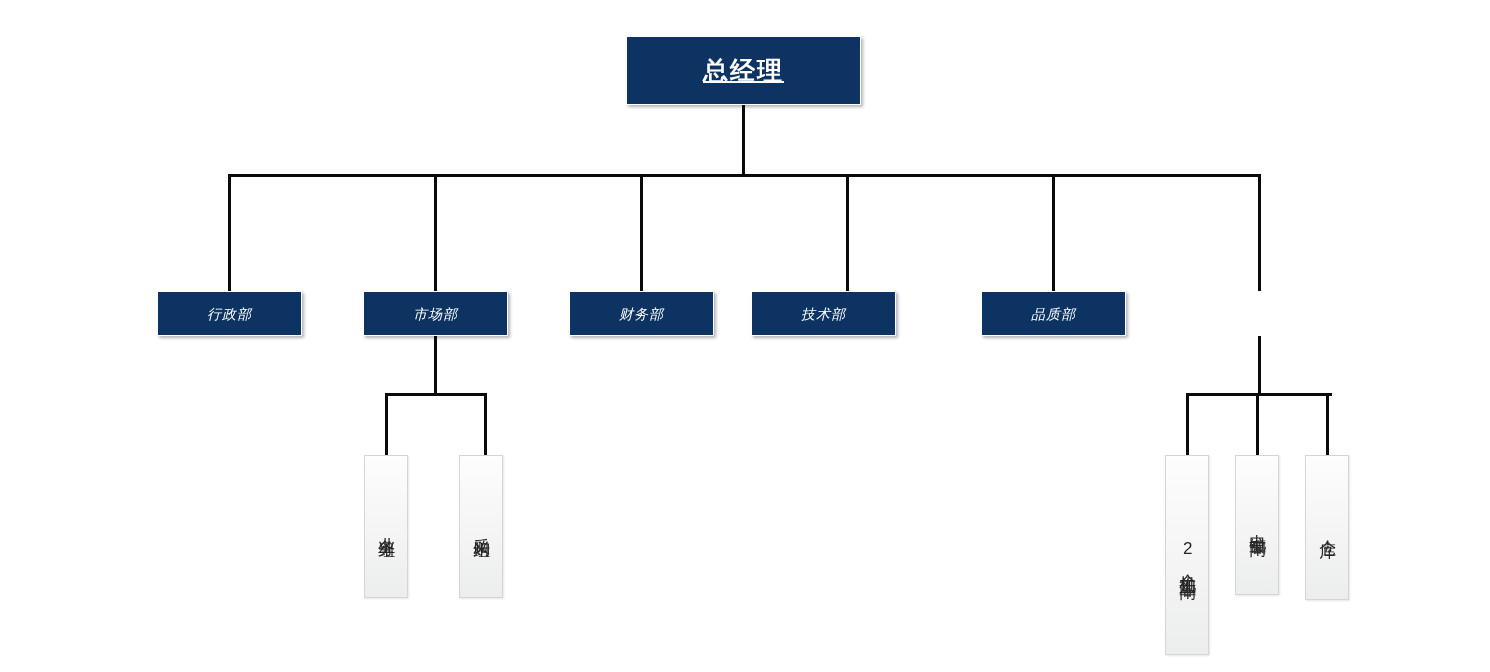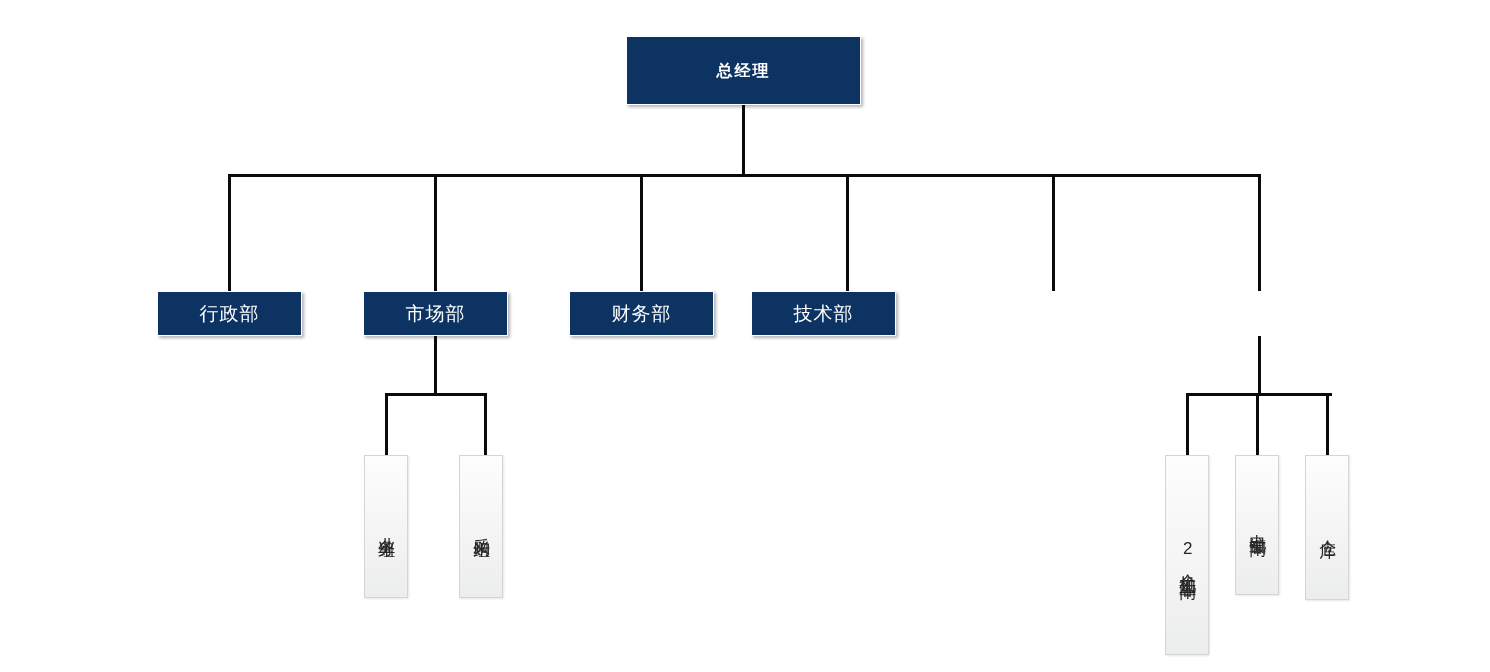--- a/index.html
+++ b/index.html
@@ -39,27 +39,29 @@
     display: flex;
     align-items: center;
     justify-content: center;
     text-align: center;
     letter-spacing: 1px;
     user-select: none;
   }
   .node-navy .node-label { display: block; line-height: 1; }
 
   .node-root {
-    font-size: 16px;
+    font-size: 25px;
     font-weight: bold;
     letter-spacing: 2px;
+    text-decoration: underline;
   }
   .node-dept {
-    font-size: 19px;
+    font-size: 14px;
     font-weight: normal;
+    font-style: italic;
   }
 
   
   .node-grey {
     position: absolute;
     box-sizing: border-box;
     background: linear-gradient(to bottom, #fdfdfd 0%, #f6f6f6 45%, #eceded 100%);
     border: 1px solid #d5d5d5;
     box-shadow: 1px 1px 2px rgba(0,0,0,0.10);
     display: flex;
@@ -106,20 +108,23 @@
   </div>
 
   <div class="node-navy node-dept" style="left:363px; top:291px; width:145px; height:45px;">
     <span class="node-label">市场部</span>
   </div>
 
   <div class="node-navy node-dept" style="left:751px; top:291px; width:145px; height:45px;">
     <span class="node-label">技术部</span>
   </div>
 
+  <div class="node-navy node-dept" style="left:981px; top:291px; width:145px; height:45px;">
+    <span class="node-label">品质部</span>
+  </div>
 
 
   <div class="conn conn-v" style="left:434px; top:336px; height:60px;"></div>
   <div class="conn conn-h" style="left:385px; top:393px; width:102px; height:3px;"></div>
   <div class="conn conn-v" style="left:385px; top:393px; height:62px;"></div>
   <div class="conn conn-v" style="left:484px; top:393px; height:62px;"></div>
 
   <div class="node-grey" style="left:364px; top:455px; width:44px; height:143px;">
     <span class="node-label">业务组</span>
   </div>

